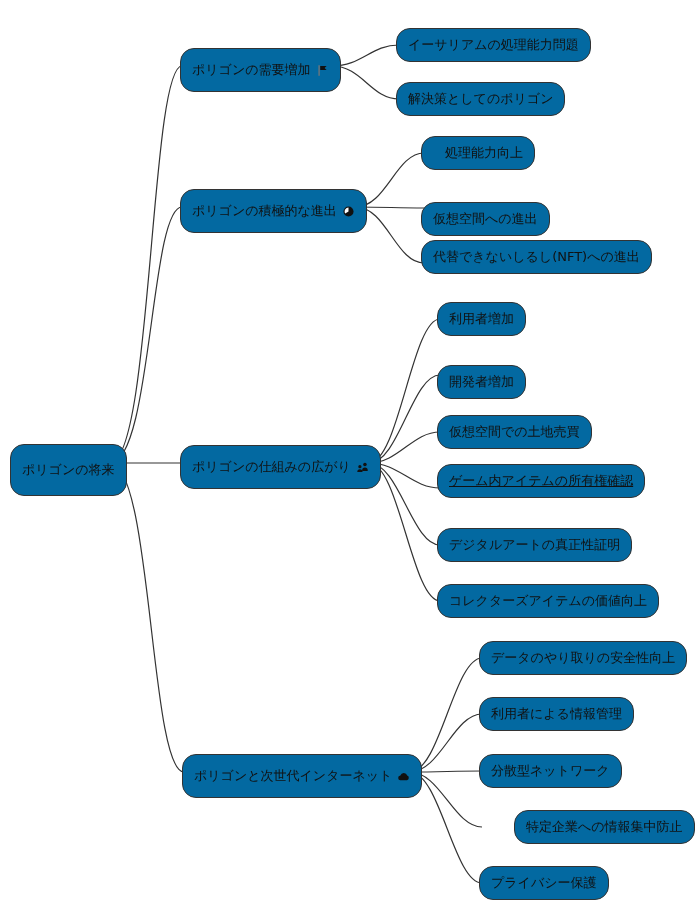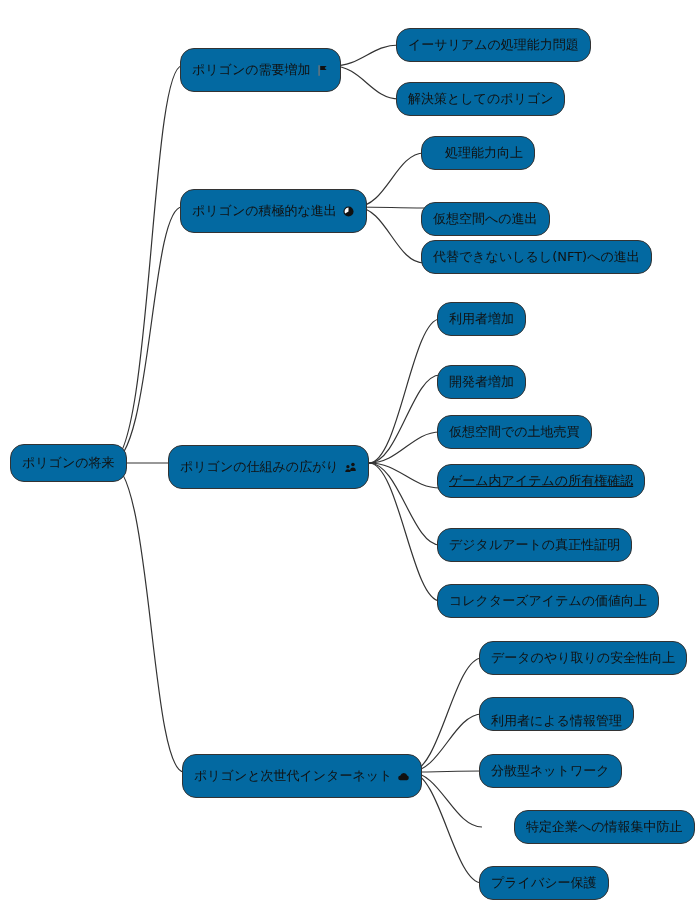--- a/index.html
+++ b/index.html
@@ -22,21 +22,21 @@
     border:1.5px solid #333333;
     border-radius:14px;
     padding:0 11px;
     white-space:nowrap;
     font-size:13px;
     color:#111111;
     box-sizing:border-box;
   }
   .leaf{height:34px;}
   .branch{height:44px;}
-  .rootnode{height:38px;}
+  .rootnode{height:52px;}
   .icon{display:inline-flex;align-items:center;}
   .icon svg{display:block;width:13px;height:13px;}
 </style>
 </head>
 <body>
 
 <div class="stage">
 
   <svg class="edges" viewBox="0 0 700 921">
 
@@ -98,21 +98,21 @@
   <div class="node leaf" style="left:421px;top:136px;padding-left:23px;">
     <span>処理能力向上</span>
   </div>
   <div class="node leaf" style="left:421px;top:202px;">
     <span>仮想空間への進出</span>
   </div>
   <div class="node leaf" style="left:421px;top:240px;">
     <span>代替できないしるし(NFT)への進出</span>
   </div>
 
-  <div class="node branch" style="left:168px;top:445px;">
+  <div class="node branch" style="left:180px;top:445px;">
     <span>ポリゴンの仕組みの広がり</span>
     <span class="icon">
       <svg viewBox="0 0 16 16" fill="#111">
           <circle cx="11" cy="4.3" r="2.2"></circle>
           <path d="M7.6 11.3 a3.4 3.4 0 0 1 6.8 0 v1 h-6.8 z"></path>
           <circle cx="4.8" cy="7" r="2"></circle>
           <path d="M1.6 13.2 a3.2 3.2 0 0 1 6.4 0 v0.4 h-6.4 z"></path>
         </svg>
     </span>
   </div>
@@ -139,21 +139,21 @@
     <span>データのやり取りの安全性向上</span>
   </div>
   <div class="node branch" style="left:182px;top:754px;">
     <span>ポリゴンと次世代インターネット</span>
     <span class="icon">
       <svg viewBox="0 0 16 16">
           <path d="M12.2 12.5 H4.5 A2.9 2.9 0 0 1 4.2 6.7 A4.3 4.3 0 0 1 12.5 6.9 A2.9 2.9 0 0 1 12.2 12.5 Z" fill="#111"></path>
         </svg>
     </span>
   </div>
-  <div class="node leaf" style="left:479px;top:697px;align-items:flex-end;">
+  <div class="node leaf" style="left:479px;top:697px;">
     <span>利用者による情報管理</span>
   </div>
   <div class="node leaf" style="left:479px;top:754px;">
     <span>分散型ネットワーク</span>
   </div>
   <div class="node leaf" style="left:479px;top:810px;margin-left:35px;">
     <span>特定企業への情報集中防止</span>
   </div>
   <div class="node leaf" style="left:479px;top:866px;align-items:center;">
     <span>プライバシー保護</span>

